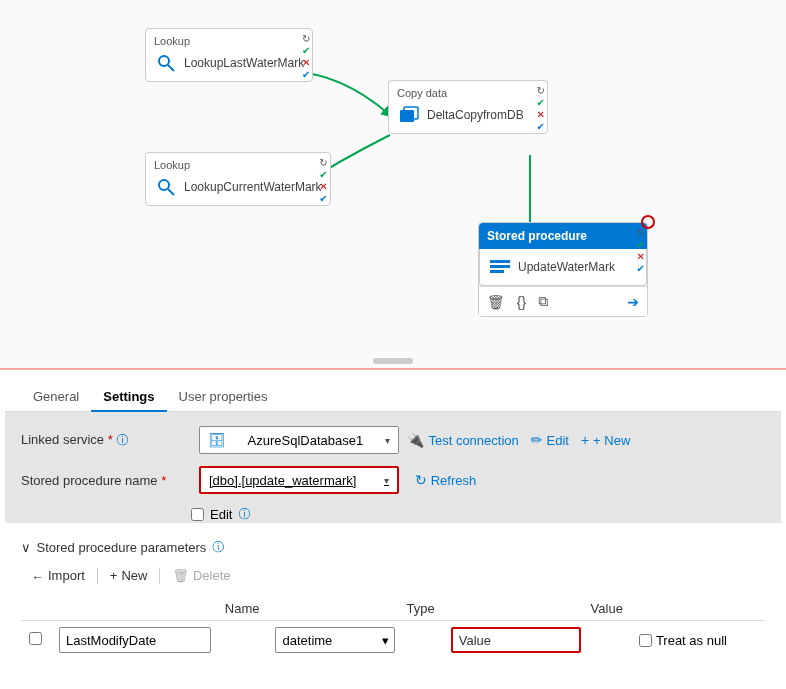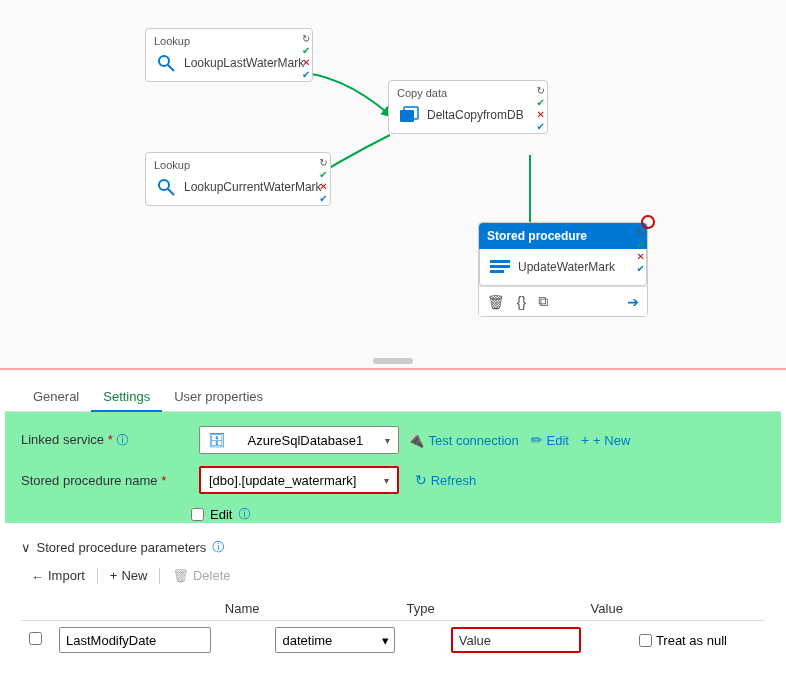--- a/index.html
+++ b/index.html
@@ -104,29 +104,29 @@
     }
     .tab {
       padding: 6px 12px;
       font-size: 13px;
       cursor: pointer;
       color: #555;
       border-bottom: 2px solid transparent;
       margin-bottom: -1px;
     }
     .tab.active {
-      color: #15803d;
+      color: #000000;
       border-bottom: 2px solid #0078d4;
-      font-weight: 400;
+      font-weight: 700;
     }
 
     
     .form-area {
       padding: 14px 16px 0;
-      background: #86efac;
+      background: #e5e5e5;
     }
     .form-row {
       display: flex;
       align-items: center;
       margin-bottom: 12px;
       gap: 8px;
     }
     .form-label {
       width: 170px;
       font-size: 13px;
@@ -455,21 +455,21 @@
           <span class="btn-icon">+</span>
           <span>+ New</span>
         </button>
       </div>
     </div>
 
     <div class="form-row">
       <div class="form-label">
         <span>Stored procedure name</span>&nbsp;<span class="required">*</span>
       </div>
-      <div class="select-input sp-select" style="min-width:200px;">
+      <div class="select-input sp-select" style="min-width:200px;text-decoration:underline;">
         <span>[dbo].[update_watermark]</span>
         <span class="chevron">▾</span>
       </div>
       <button class="form-action-btn" style="margin-left:8px;">
         <span class="btn-icon">↻</span>
         <span>Refresh</span>
       </button>
     </div>
 
     <div class="edit-row">

